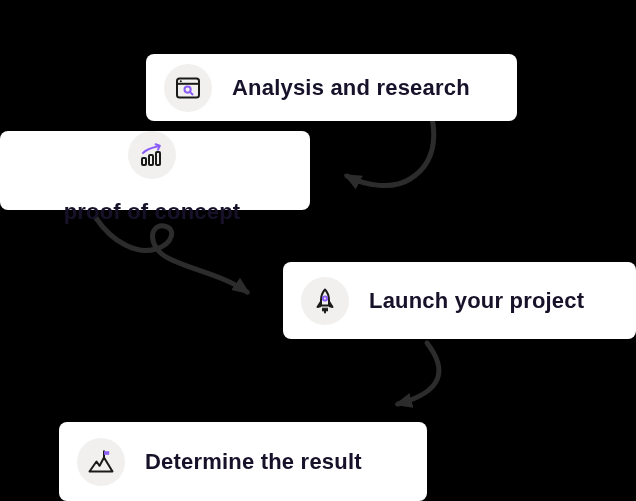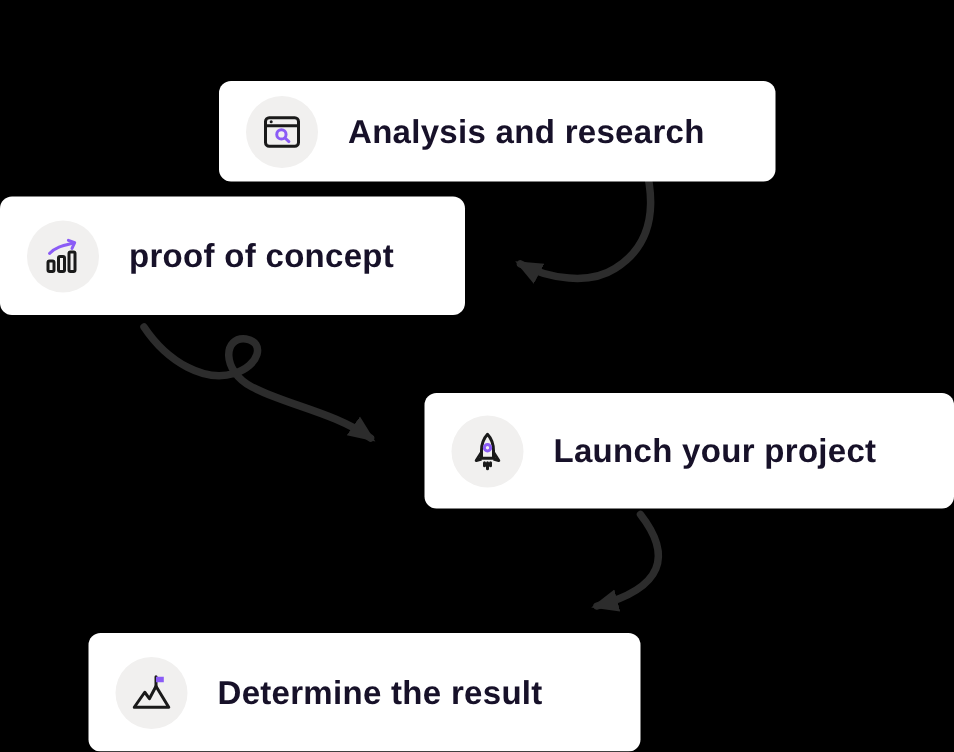--- a/index.html
+++ b/index.html
@@ -36,21 +36,21 @@
     flex:0 0 48px;
   }
   .card-label{
     font-size:22px;
     font-weight:700;
     color:#171129;
     letter-spacing:0.2px;
     white-space:nowrap;
   }
   #card-analysis  {left:146px; top:8px;   width:371px; height:67px;margin-top:46px;}
-  #card-proof     {left:0px;   top:131px; width:310px; height:79px;}
+  #card-proof     {left:0px;   top:131px; width:310px; height:79px;flex-direction:column;}
   #card-launch    {left:283px; top:262px; width:353px; height:77px;}
   #card-determine {left:25px;  top:422px; width:368px; height:79px;margin-left:34px;}
 </style>
 </head>
 <body>
 
 <div class="canvas">
 
   <svg class="arrows" viewBox="0 0 636 501" xmlns="http://www.w3.org/2000/svg">
     <defs>

